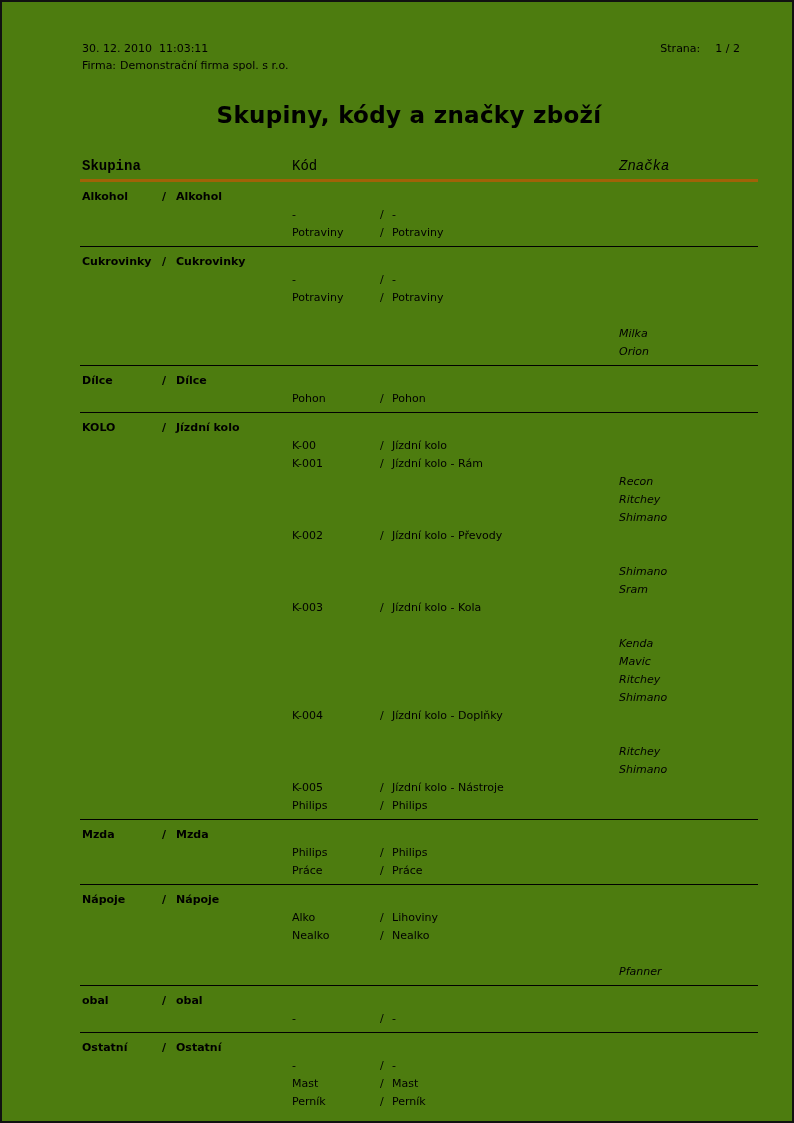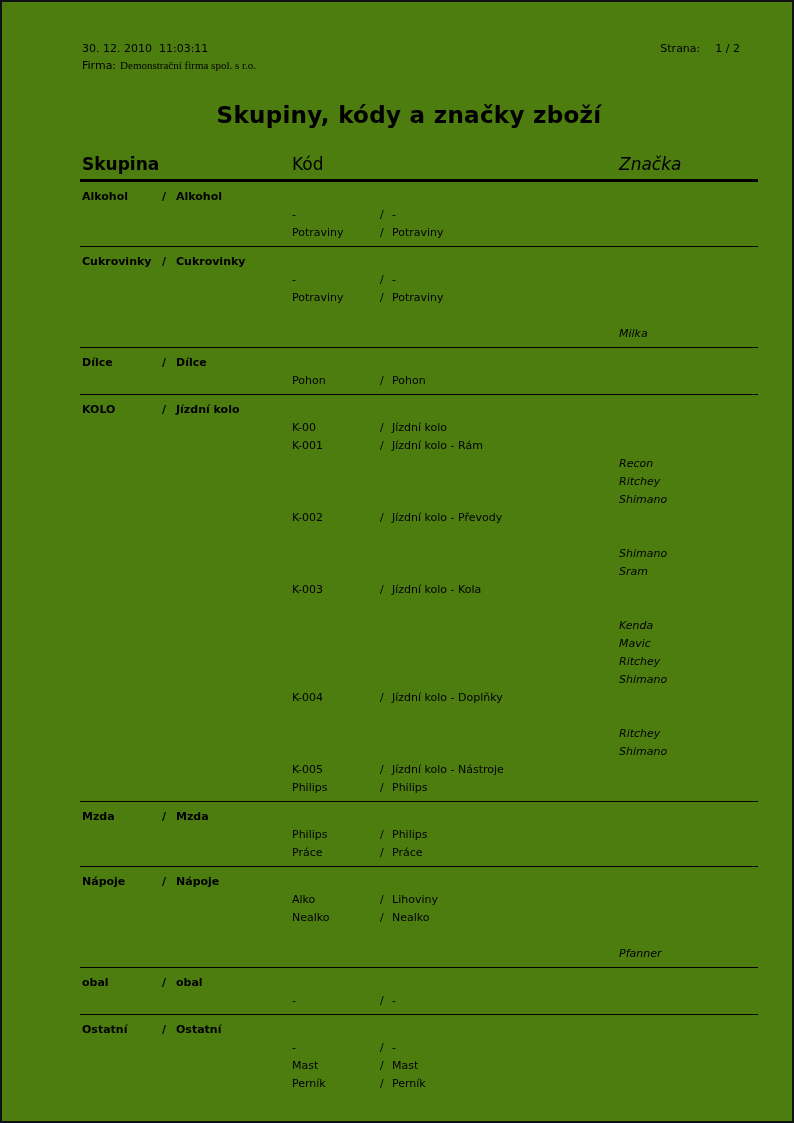--- a/index.html
+++ b/index.html
@@ -25,21 +25,21 @@
     font-size: 11px;
     white-space: pre;
   }
   .company {
     position: absolute;
     top: 57px;
     left: 80px;
     font-size: 11px;
     white-space: nowrap;
   }
-  .company .val { margin-left: 4px; font-family: Liberation Serif, serif; }
+  .company .val { margin-left: 4px; }
   .page-num {
     position: absolute;
     top: 40px;
     right: 52px;
     font-size: 11px;
     white-space: nowrap;
   }
   .page-num .val { margin-left: 15px; }
   .title {
     position: absolute;
@@ -53,22 +53,23 @@
   }
   .table {
     position: absolute;
     top: 156px;
     left: 78px;
     width: 678px;
   }
   .thead {
     position: relative;
     height: 21px;
-    border-bottom: 3px solid #000000;
-    font-size: 17px;
+    border-bottom: 3px solid #a16207;
+    font-size: 14px;
+    font-family: Liberation Mono, monospace;
   }
   .thead span {
     position: absolute;
     bottom: 5px;
     white-space: nowrap;
   }
   .h-grp  { left: 2px; font-weight: bold; }
   .h-code { left: 212px; }
   .h-brand{ left: 539px; font-style: italic; }
 
@@ -147,20 +148,23 @@
             <span class="c-cname">-</span>
           </div>
           <div class="row">
             <span class="c-code">Potraviny</span>
             <span class="c-csl">/</span>
             <span class="c-cname">Potraviny</span>
           </div>
           <div class="row brand-first">
             <span class="c-brand">Milka</span>
           </div>
+          <div class="row">
+            <span class="c-brand">Orion</span>
+          </div>
         </div>
         <div class="group">
           <div class="row title-row">
             <span class="c-grp">Dílce</span>
             <span class="c-gsl">/</span>
             <span class="c-gn2">Dílce</span>
           </div>
           <div class="row">
             <span class="c-code">Pohon</span>
             <span class="c-csl">/</span>

